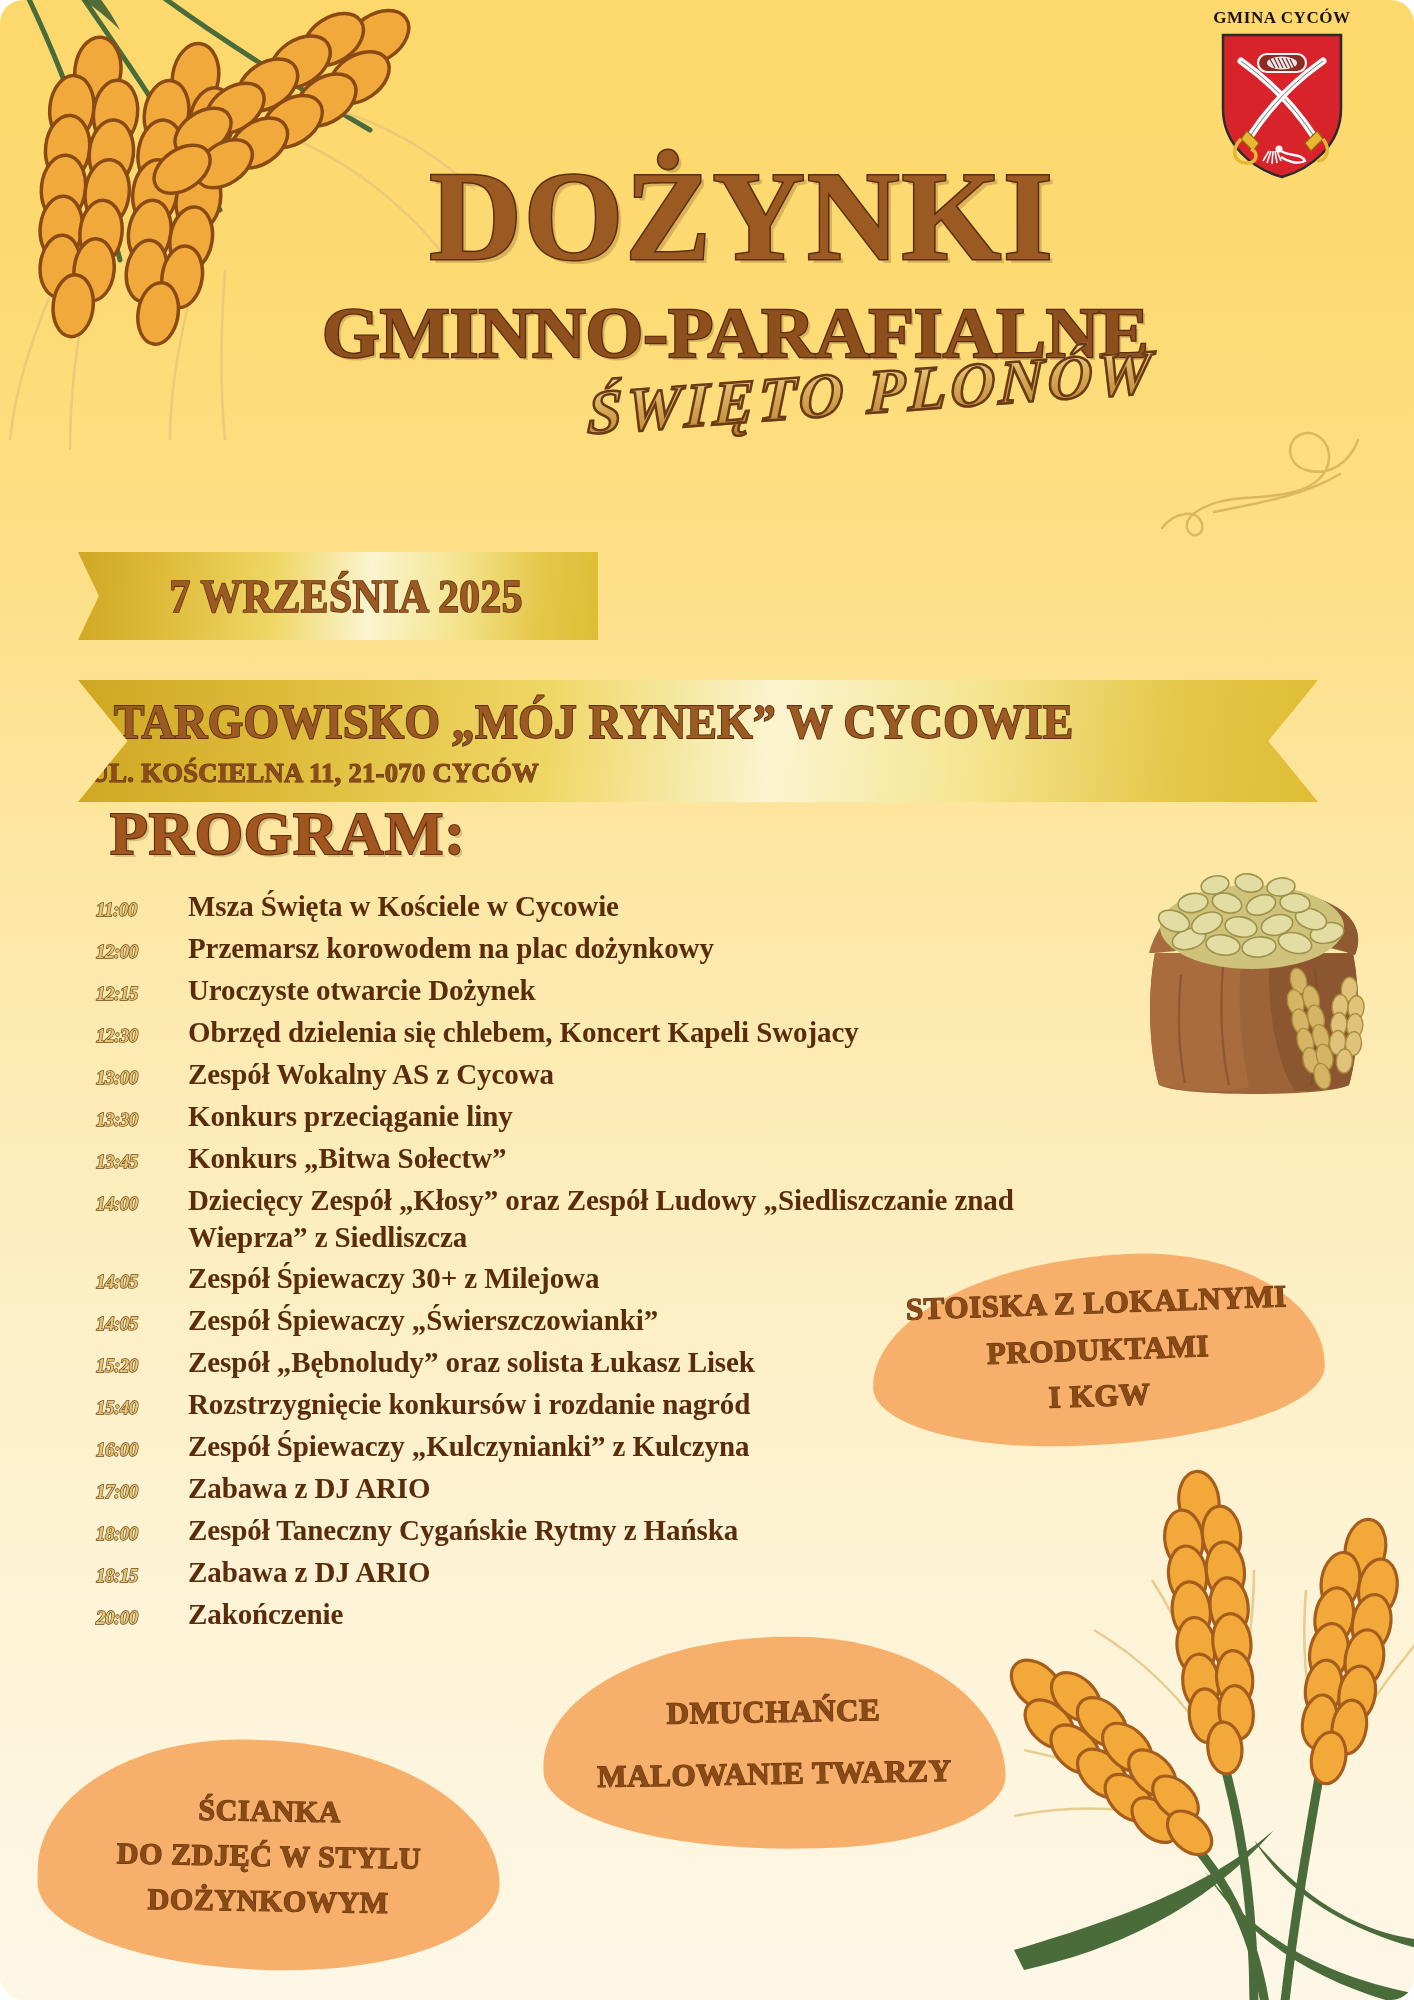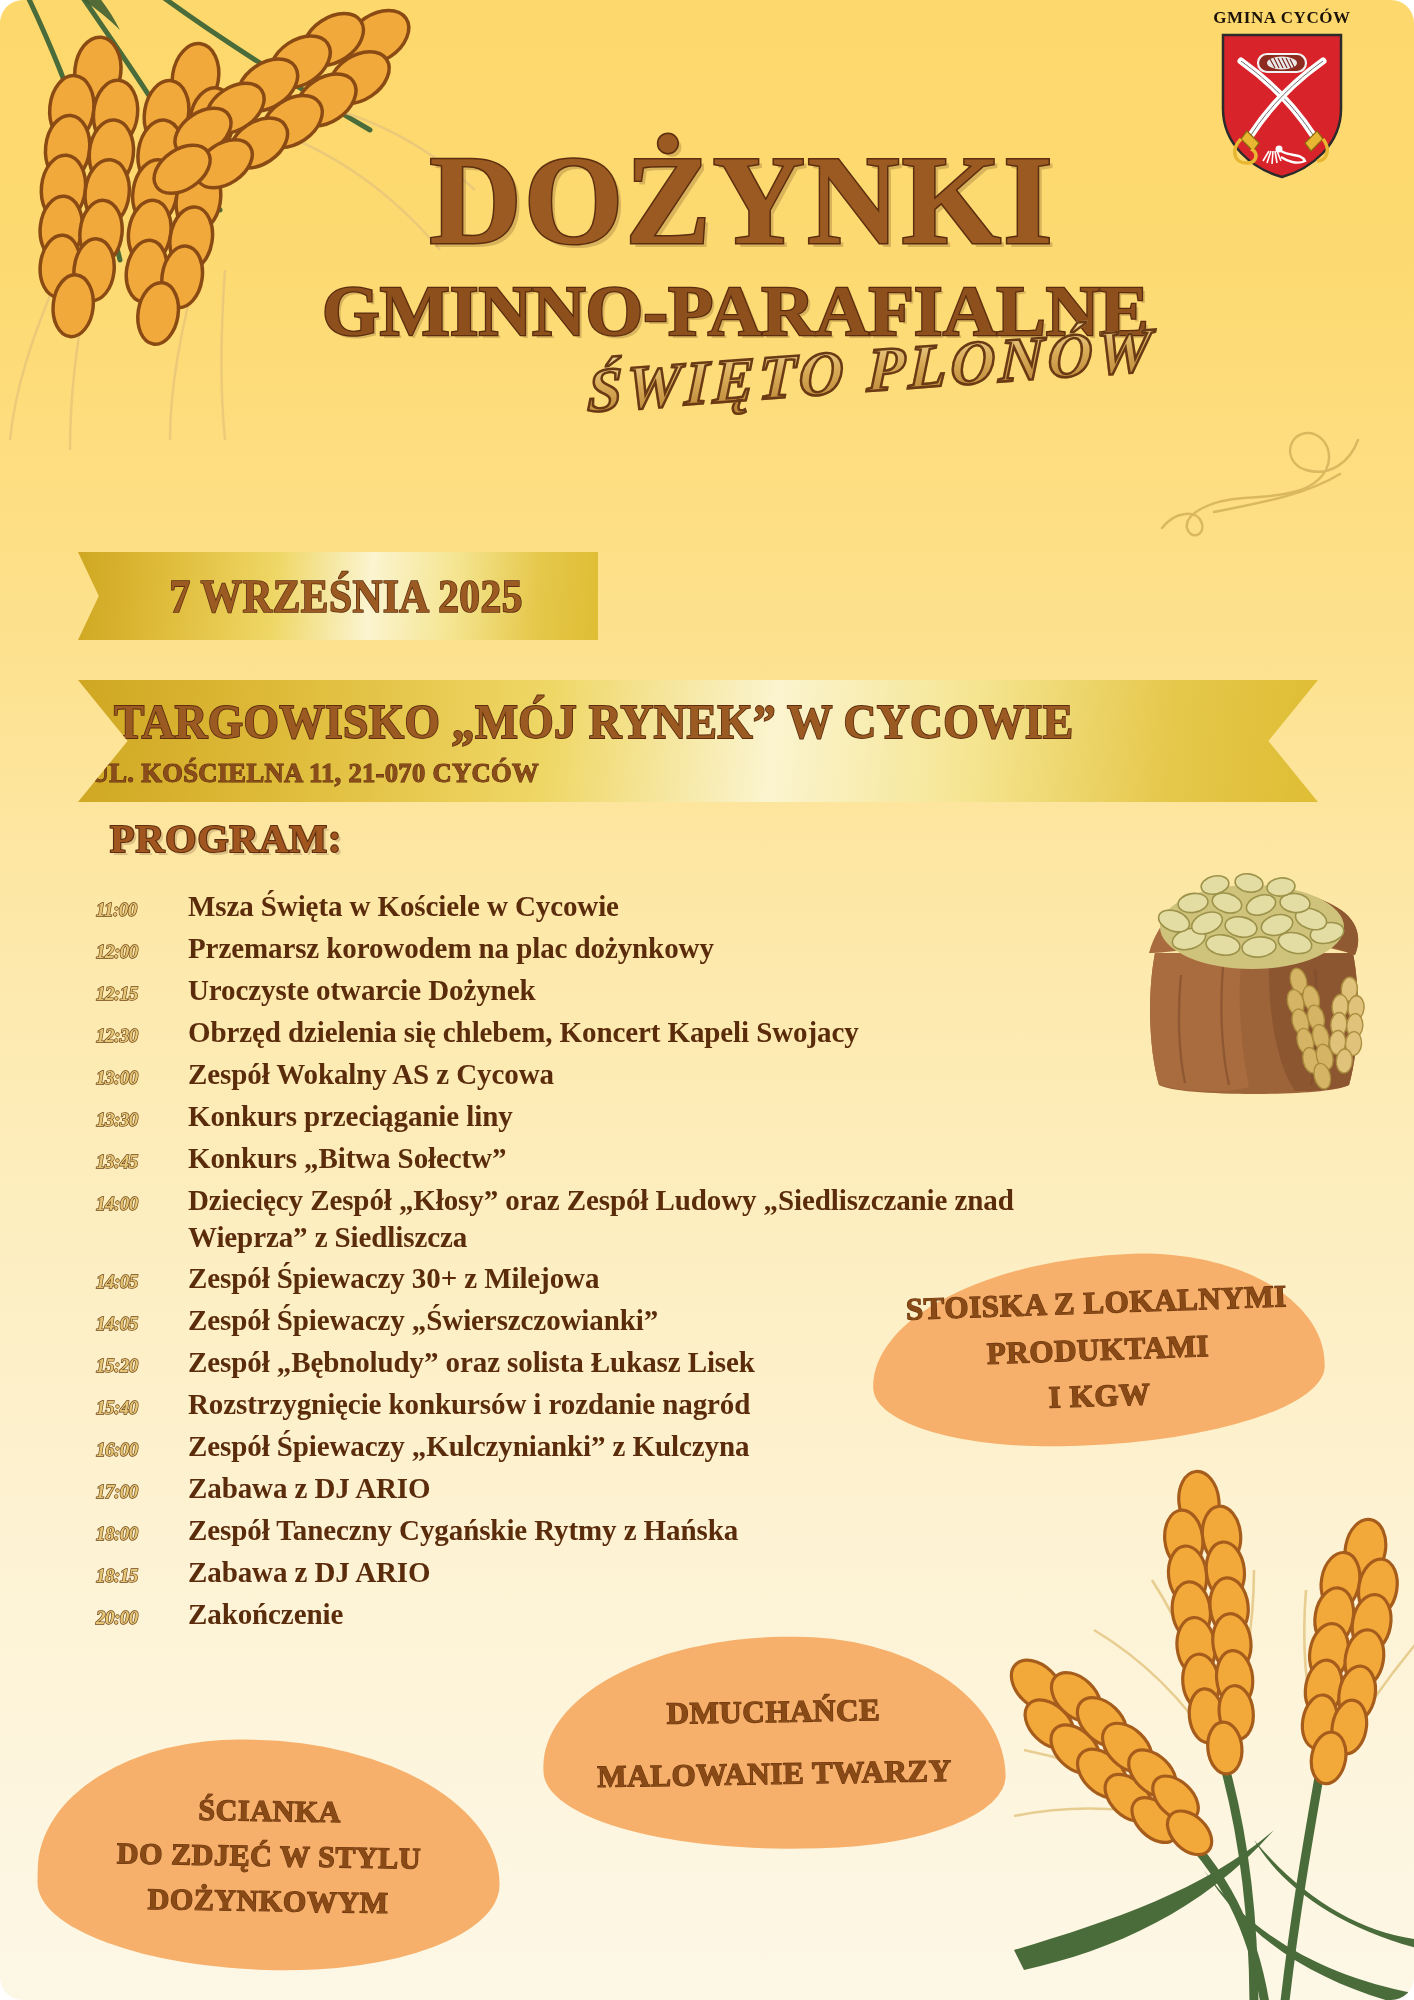--- a/index.html
+++ b/index.html
@@ -61,21 +61,21 @@
   #title-main {
     font-family: "Liberation Serif", "DejaVu Serif", serif;
     font-size: 128px;
     font-weight: 700;
     line-height: .94;
     letter-spacing: 2px;
     color: #9a5a21;
     -webkit-text-stroke: 3px #5d2f10;
     paint-order: stroke fill;
     text-shadow: 4px 4px 0 rgba(93,47,16,.22);
-    margin: 0;
+    margin: 16px;
     padding-left: 70px;
   }
   #title-sub {
     font-family: "Liberation Serif", "DejaVu Serif", serif;
     font-size: 72px;
     font-weight: 700;
     letter-spacing: 0px;
     color: #8d4f1c;
     -webkit-text-stroke: 2.5px #5a2d0f;
     paint-order: stroke fill;
@@ -174,22 +174,22 @@
     paint-order: stroke fill;
     letter-spacing: .3px;
     margin-top: 7px;
     transform: scaleX(.95);
   }
 
   
   #program-heading {
     position: absolute;
     left: 110px;
-    top: 815px;
-    font-size: 40px;
+    top: 798px;
+    font-size: 62px;
     font-weight: 700;
     letter-spacing: 1px;
     color: #a0561e;
     -webkit-text-stroke: 2.2px #5d2f10;
     paint-order: stroke fill;
     text-shadow: 3px 3px 0 rgba(93,47,16,.2);
   }
   #program-list {
     position: absolute;
     left: 96px;

